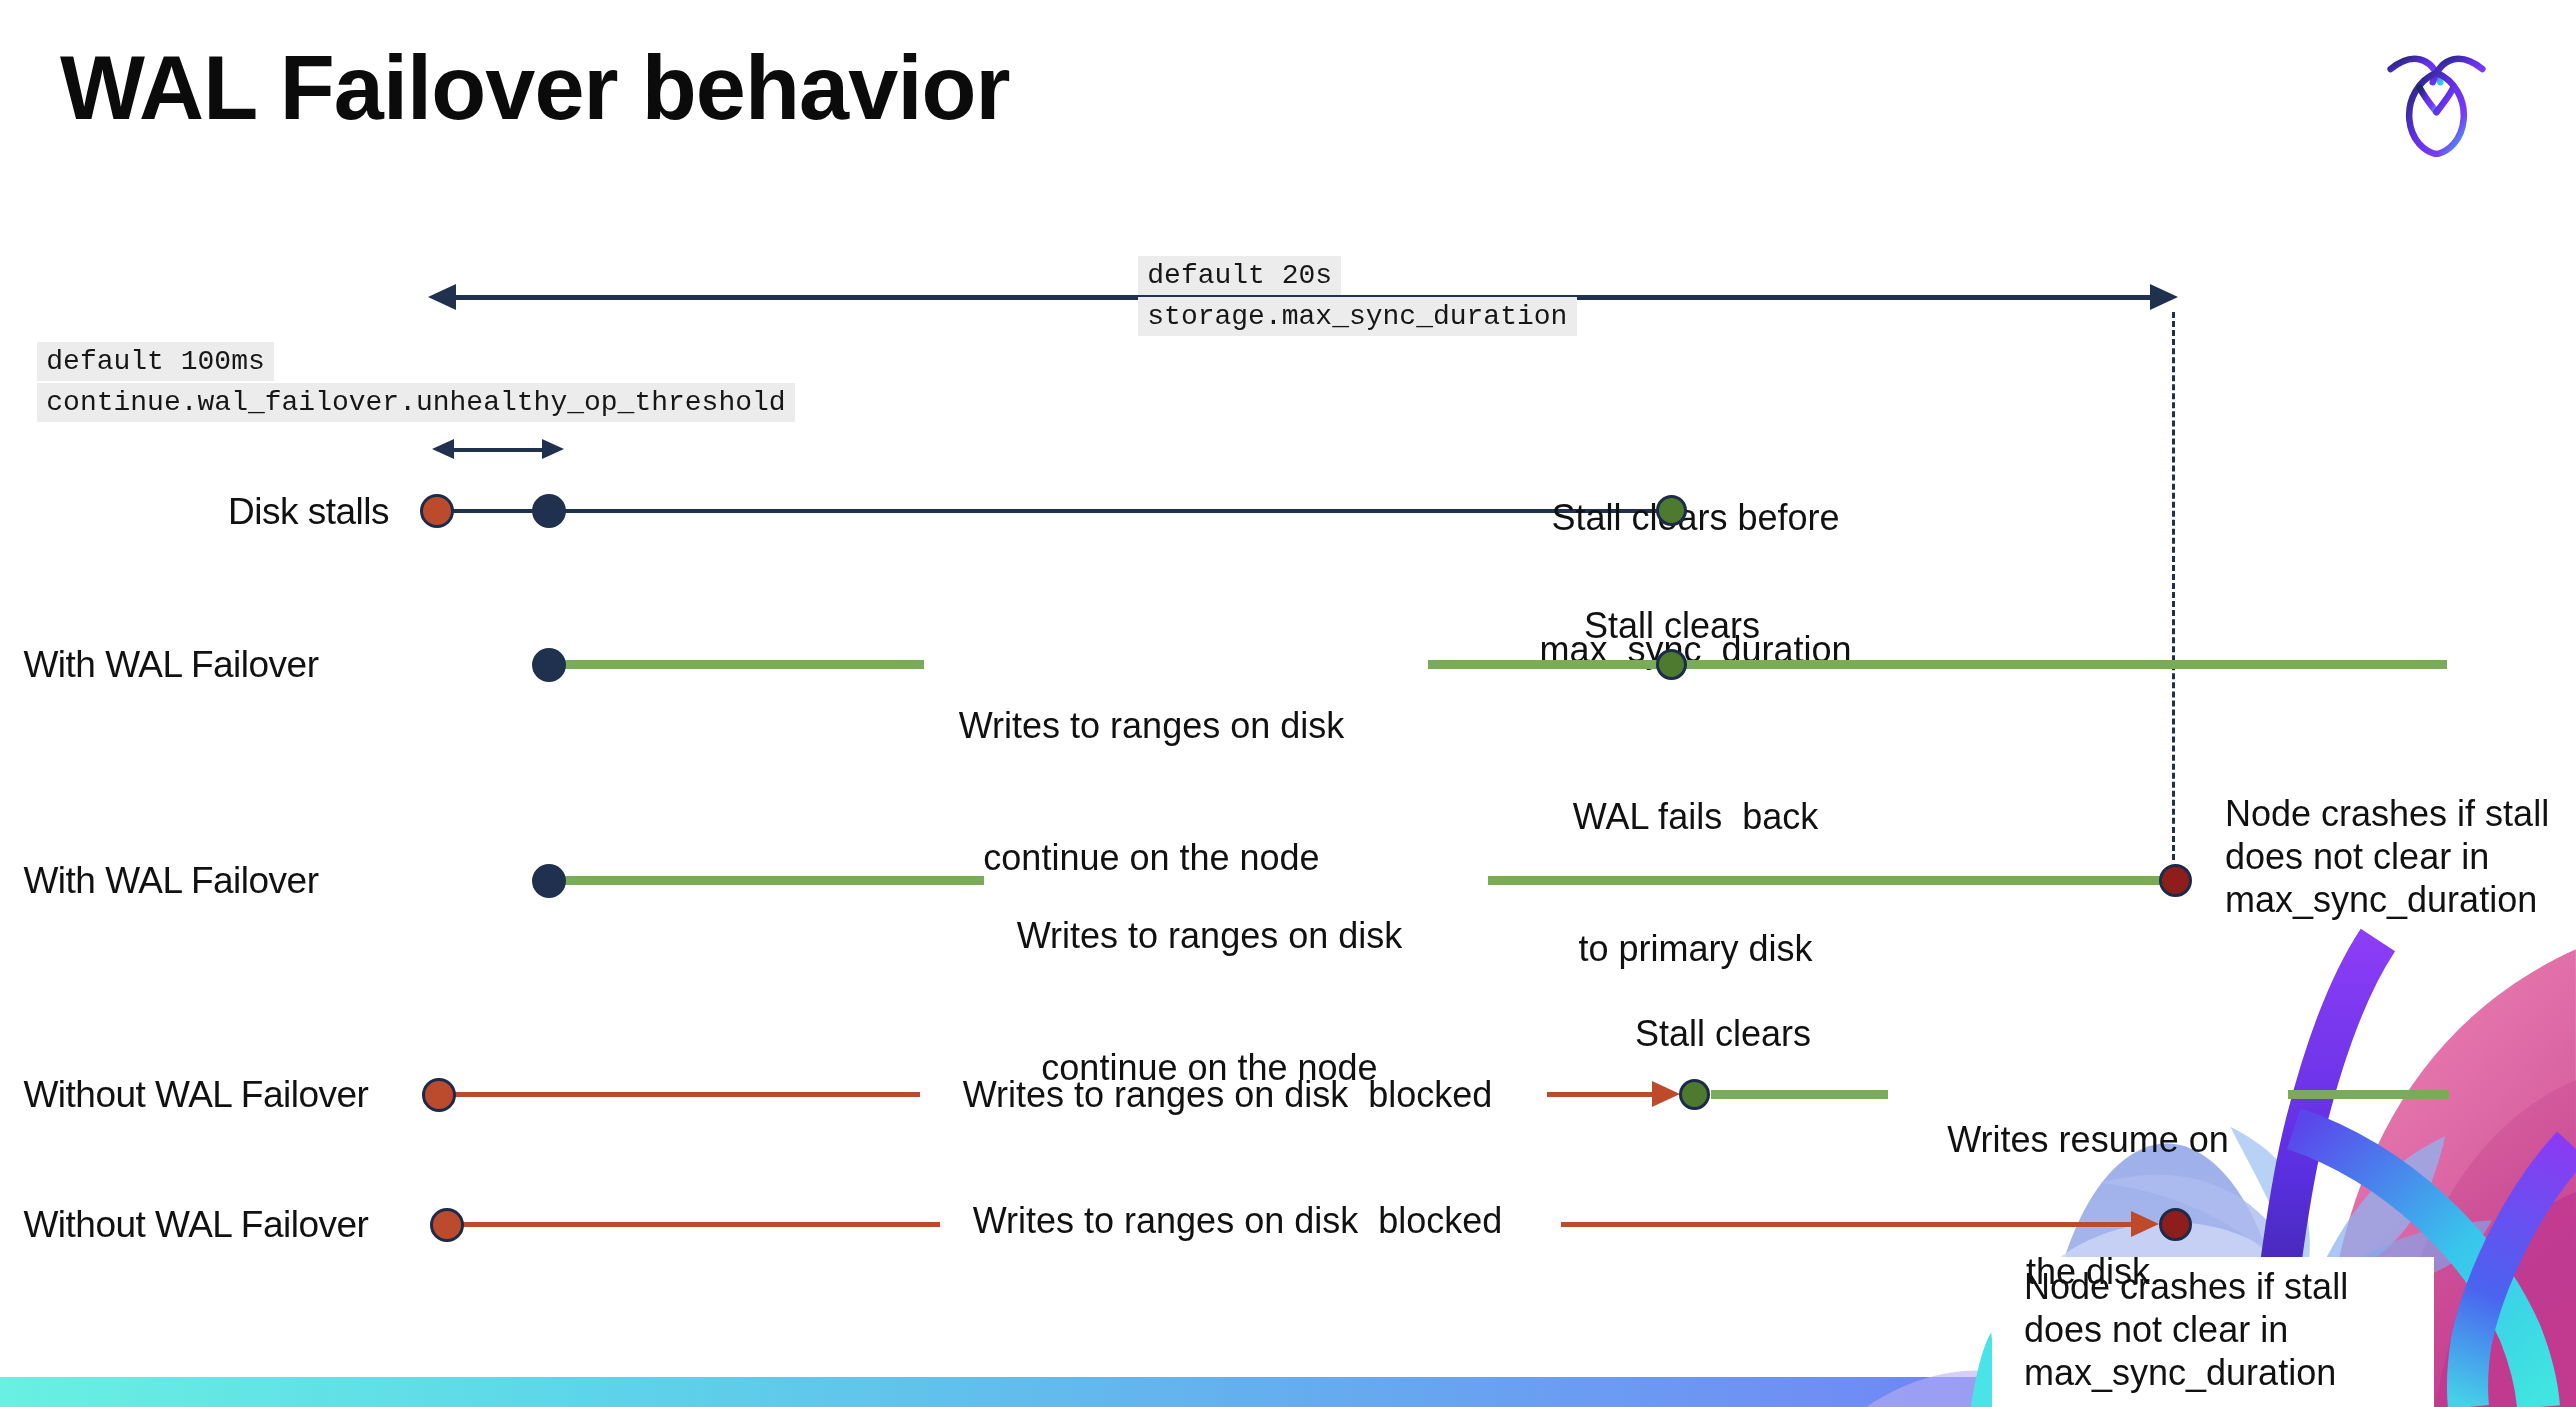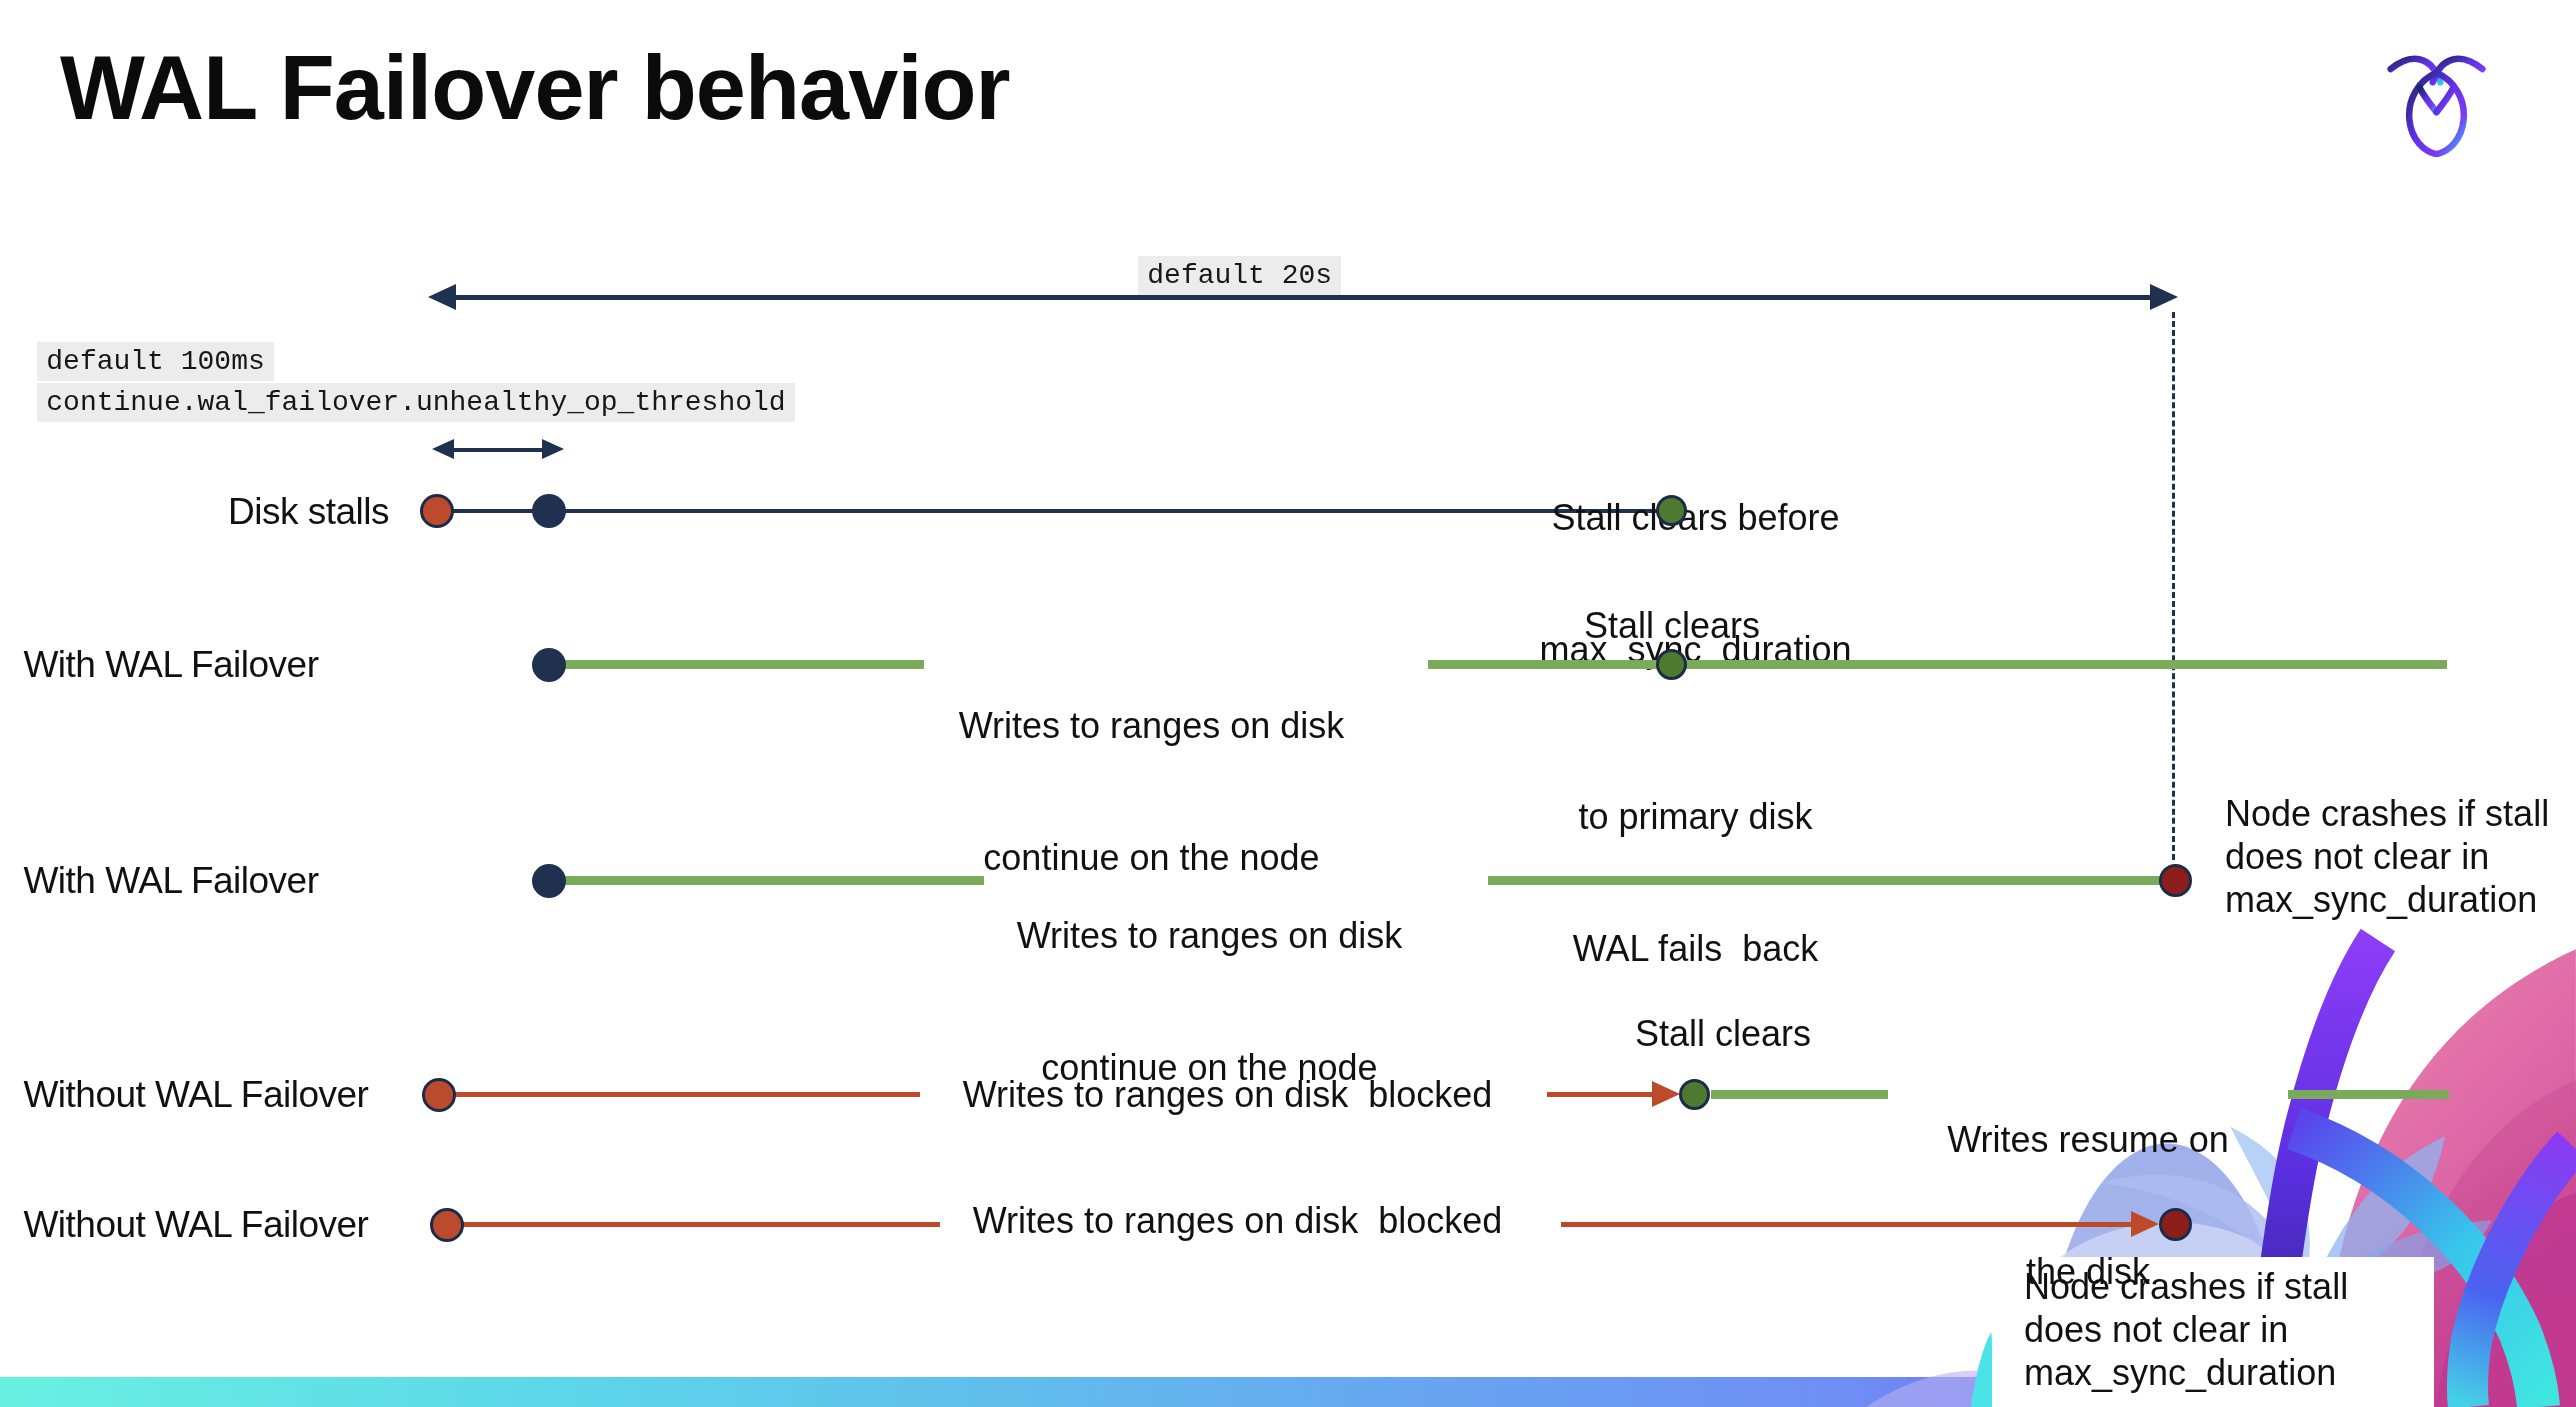--- a/index.html
+++ b/index.html
@@ -105,20 +105,21 @@
 
     <path d="M 428 530 C 438 400 455 290 470 230 C 490 150 515 80 548 30" fill="none" stroke="url(#gStem)" stroke-width="44"></path>
     <path d="M 458 232 C 570 270 660 360 700 450 C 712 480 718 505 720 530" fill="none" stroke="url(#gSwoosh)" stroke-width="46"></path>
     <path d="M 756 250 C 700 310 660 400 648 460 C 644 485 643 510 645 530" fill="none" stroke="url(#gArch)" stroke-width="44"></path>
   </svg>
 
   <div class="ah" style="left:428px;top:284px;border-top:13px solid transparent;border-bottom:13px solid transparent;border-right:28px solid #20304f;"></div>
   <div class="hline navy5" style="left:454px;top:295px;width:1699px;"></div>
   <div class="ah" style="left:2150px;top:284px;border-top:13px solid transparent;border-bottom:13px solid transparent;border-left:28px solid #20304f;"></div>
   <div class="code" style="left:1138px;top:256px;">default 20s</div>
+  <div class="code" style="left:1138px;top:297px;">storage.max_sync_duration</div>
 
   <div class="code" style="left:37px;top:342px;text-align:center;">default 100ms</div>
   <div class="code" style="left:37px;top:383px;">continue.wal_failover.unhealthy_op_threshold</div>
   <div class="ah" style="left:432px;top:439px;border-top:10.3px solid transparent;border-bottom:10.3px solid transparent;border-right:22.4px solid #20304f;"></div>
   <div class="hline navy" style="left:452px;top:448px;width:92px;"></div>
   <div class="ah" style="left:542px;top:439px;border-top:10.3px solid transparent;border-bottom:10.3px solid transparent;border-left:22.4px solid #20304f;"></div>
 
   <div class="dashedv" style="left:2172px;top:312px;height:548px;"></div>
 
   <div class="rlabel" style="left:168px;top:491px;width:221px;text-align:right;">Disk stalls</div>
@@ -135,22 +136,22 @@
   <div class="dot dot-navy" style="left:532px;top:648px;"></div>
   <div class="hline green" style="left:549px;top:660px;width:375px;"></div>
   <div class="note" style="left:946px;top:616px;width:411px;">
     <div>Writes to ranges on disk</div>
     <div>continue on the node</div>
   </div>
   <div class="hline green" style="left:1428px;top:660px;width:1019px;"></div>
   <div class="dot dot-green" style="left:1656px;top:649px;"></div>
   <div class="note" style="left:1532px;top:604px;width:280px;">Stall clears</div>
   <div class="note" style="left:1518px;top:707px;width:355px;">
+    <div>WAL fails  back</div>
     <div>to primary disk</div>
-    <div>WAL fails  back</div>
   </div>
 
   <div class="rlabel" style="left:23.4px;top:860px;">With WAL Failover</div>
   <div class="dot dot-navy" style="left:532px;top:864px;"></div>
   <div class="hline green" style="left:549px;top:876px;width:435px;"></div>
   <div class="note" style="left:1004px;top:826px;width:411px;">
     <div>Writes to ranges on disk</div>
     <div>continue on the node</div>
   </div>
   <div class="hline green" style="left:1488px;top:876px;width:688px;"></div>

